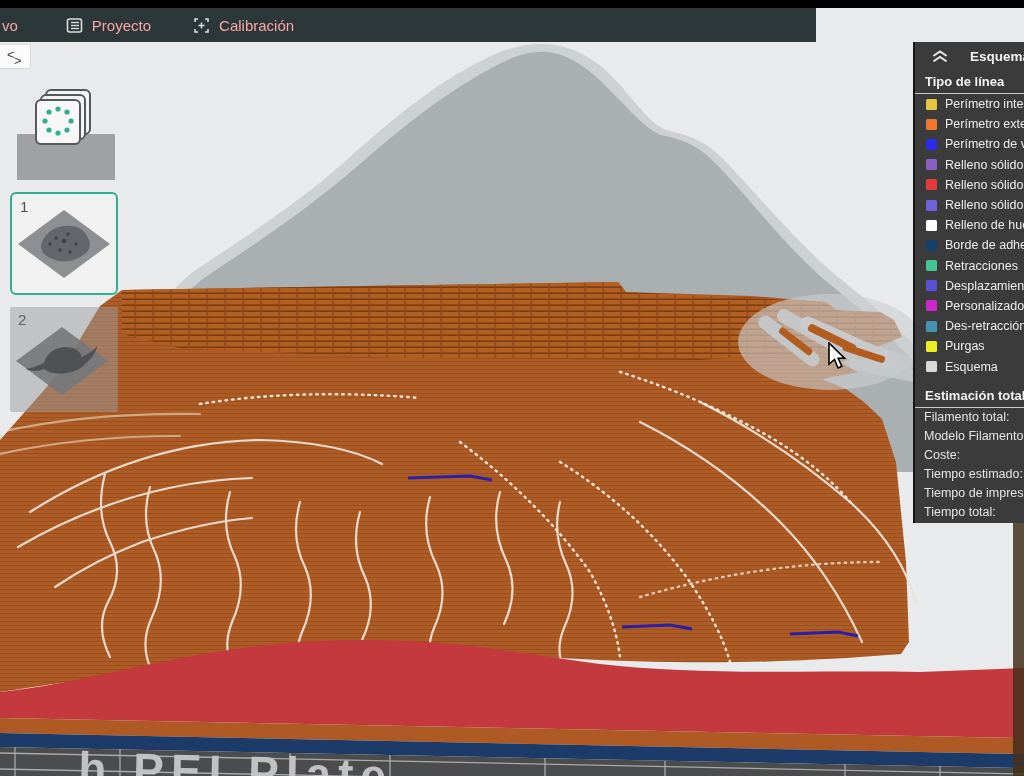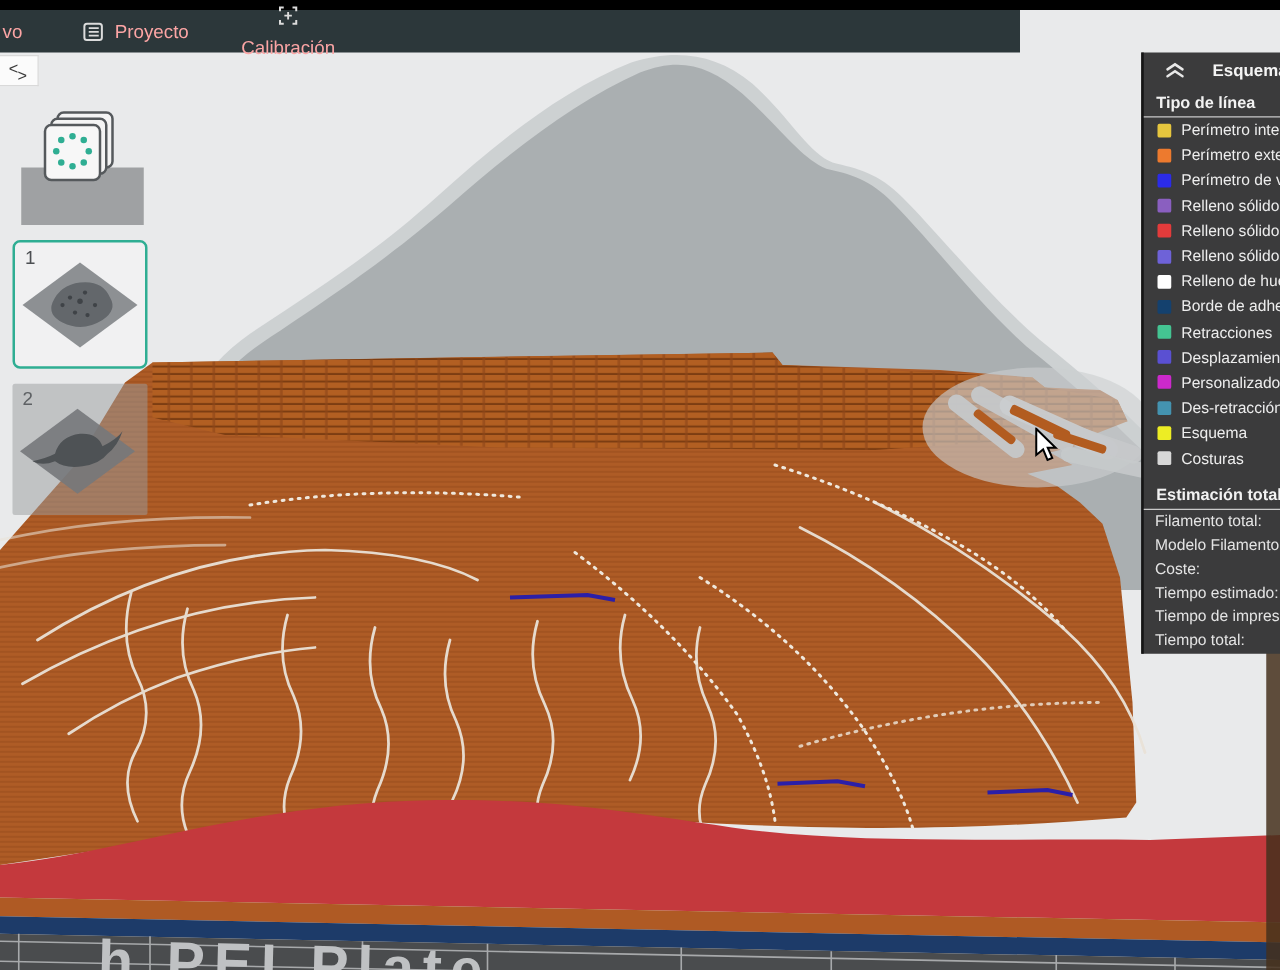--- a/index.html
+++ b/index.html
@@ -7,21 +7,21 @@
   body { position:relative; background:#E9EAEB; font-family:"Liberation Sans", sans-serif; }
 
   
   .black-strip { position:absolute; left:0; top:0; width:1024px; height:8px; background:#000; z-index:30; }
   .menubar { position:absolute; left:0; top:8px; width:816px; height:34px; background:#2C373A;
              display:flex; align-items:center; color:#fca5a5; font-size:15px; z-index:30; }
   .menu-item { display:flex; align-items:center; gap:9px; cursor:default; }
   .menu-item svg { display:block; }
   .mi-archivo { margin-left:2px; }
   .mi-proyecto { margin-left:48px; }
-  .mi-calibracion { margin-left:42px;flex-direction:column; }
+  .mi-calibracion { margin-left:42px; }
 
   
   .viewport { position:absolute; left:0; top:42px; width:1024px; height:734px; overflow:hidden; }
   .viewport svg.scene { position:absolute; left:0; top:0; }
 
   
   .collapse-btn { position:absolute; left:0; top:44px; width:31px; height:25px; background:#FBFBFB;
                   border:1px solid #D9D9D9; border-left:none; z-index:40; color:#3C3C3C; }
   .collapse-btn span { position:absolute; font-size:13px; line-height:1; }
   .collapse-btn .lt { left:7px; top:3px; }
@@ -288,25 +288,25 @@
   <div class="legend-row">
     <span class="swatch" style="background: rgb(204, 41, 204);"></span>
     <span class="legend-label">Personalizado</span>
   </div>
   <div class="legend-row">
     <span class="swatch" style="background: rgb(68, 147, 176);"></span>
     <span class="legend-label">Des-retracción</span>
   </div>
   <div class="legend-row">
     <span class="swatch" style="background: rgb(237, 237, 36);"></span>
+    <span class="legend-label">Purgas</span>
+  </div>
+  <div class="legend-row">
+    <span class="swatch" style="background: rgb(216, 216, 216);"></span>
     <span class="legend-label">Esquema</span>
-  </div>
-  <div class="legend-row">
-    <span class="swatch" style="background: rgb(216, 216, 216);"></span>
-    <span class="legend-label">Costuras</span>
   </div>
 
   <div class="lp-subheader lp-est-header">Estimación total</div>
   <div class="est-row">Filamento total:</div>
   <div class="est-row">Modelo Filamento</div>
   <div class="est-row">Coste:</div>
   <div class="est-row">Tiempo estimado:</div>
   <div class="est-row">Tiempo de impres</div>
   <div class="est-row">Tiempo total:</div>
 </div>

